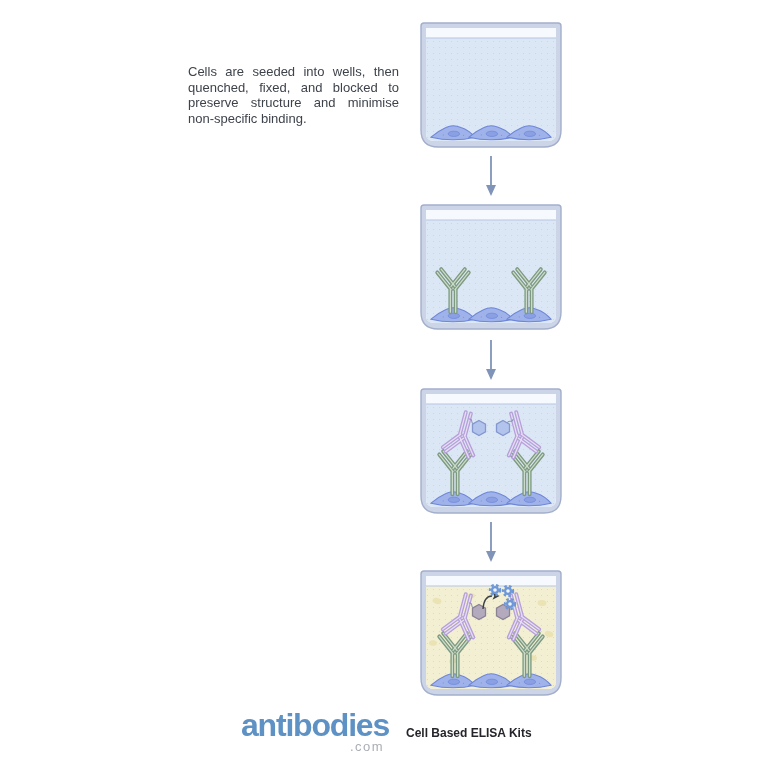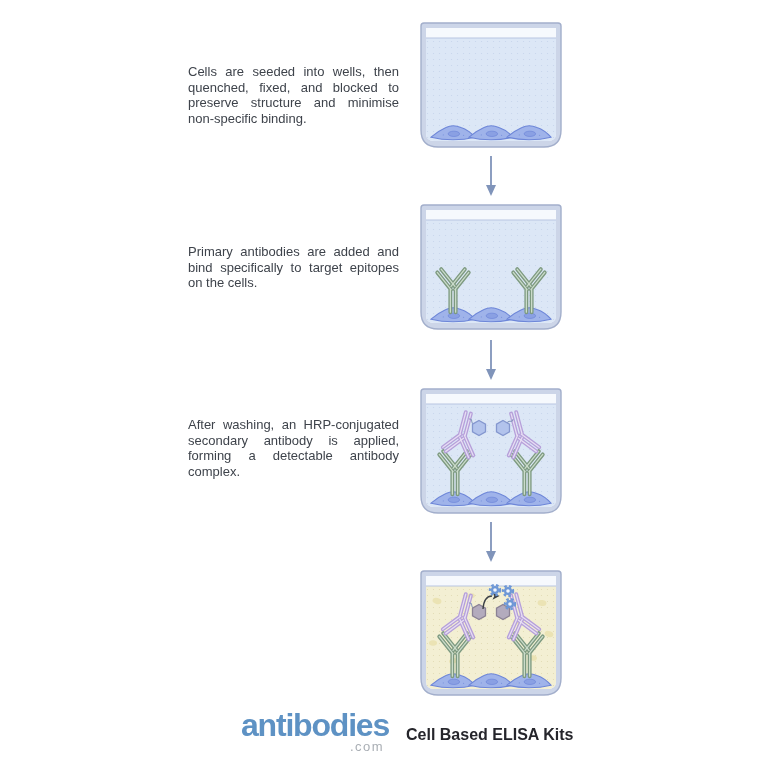--- a/index.html
+++ b/index.html
@@ -56,21 +56,21 @@
     font-size:32px;font-weight:700;letter-spacing:-1.2px;
     color:var(--c-brandBlue,#5e92c4);
   }
   .brand-com{
     position:absolute;left:350px;top:739px;
     font-size:13px;letter-spacing:1.5px;
     color:var(--c-brandGray,#a9aeb4);
   }
   .product-label{
     position:absolute;left:406px;top:726px;
-    font-size:16px;font-weight:700;
+    font-size:12px;font-weight:700;
     color:var(--c-productText,#25252b);
     text-align:center;
   }
 </style>
 </head>
 <body>
 
 <div class="canvas">
 
   <svg width="0" height="0" style="position:absolute" aria-hidden="true">
@@ -114,21 +114,20 @@
       <use href="#cellg" transform="translate(109,109) scale(0.88)"></use>
     </svg>
   </div>
   <div class="flow-arrow" style="top:156px">
     <svg width="14" height="40" viewBox="0 0 14 40">
       <line class="arrow-line" x1="7" y1="0" x2="7" y2="30"></line>
       <path class="arrow-head" d="M2,29 L12,29 L7,40 Z"></path>
     </svg>
   </div>
 
-  <div class="step-text" style="top:244px">Primary antibodies are added and bind specifically to target epitopes on the cells.</div>
   <div class="well" style="top:204px">
     <svg viewBox="0 0 142 126">
       <path class="wall" d="M4,1 H138 Q141,1 141,4 V108 Q141,125 124,125 H18 Q1,125 1,108 V4 Q1,1 4,1 Z"></path>
       <path class="band" d="M6,6 H136 V111 Q136,119 128,119 H14 Q6,119 6,111 Z"></path>
       <path class="liquid-blue" d="M6,16 H136 V111 Q136,119 128,119 H14 Q6,119 6,111 Z"></path>
       <path fill="url(#dotsB)" d="M6,16 H136 V111 Q136,119 128,119 H14 Q6,119 6,111 Z"></path>
       <line class="surface" x1="6" y1="16" x2="136" y2="16"></line>
       <use href="#cellg" transform="translate(33,109) scale(0.88)"></use>
       <use href="#cellg" transform="translate(71,109) scale(0.88)"></use>
       <use href="#cellg" transform="translate(109,109) scale(0.88)"></use>
@@ -136,21 +135,20 @@
       <use href="#ab" transform="translate(109,76) scale(1.15)"></use>
     </svg>
   </div>
   <div class="flow-arrow" style="top:340px">
     <svg width="14" height="40" viewBox="0 0 14 40">
       <line class="arrow-line" x1="7" y1="0" x2="7" y2="30"></line>
       <path class="arrow-head" d="M2,29 L12,29 L7,40 Z"></path>
     </svg>
   </div>
 
-  <div class="step-text" style="top:417px">After washing, an HRP-conjugated secondary antibody is applied, forming a detectable antibody complex.</div>
   <div class="well" style="top:388px">
     <svg viewBox="0 0 142 126">
       <path class="wall" d="M4,1 H138 Q141,1 141,4 V108 Q141,125 124,125 H18 Q1,125 1,108 V4 Q1,1 4,1 Z"></path>
       <path class="band" d="M6,6 H136 V111 Q136,119 128,119 H14 Q6,119 6,111 Z"></path>
       <path class="liquid-blue" d="M6,16 H136 V111 Q136,119 128,119 H14 Q6,119 6,111 Z"></path>
       <path fill="url(#dotsB)" d="M6,16 H136 V111 Q136,119 128,119 H14 Q6,119 6,111 Z"></path>
       <line class="surface" x1="6" y1="16" x2="136" y2="16"></line>
       <use href="#cellg" transform="translate(33,109) scale(0.88)"></use>
       <use href="#cellg" transform="translate(71,109) scale(0.88)"></use>
       <use href="#cellg" transform="translate(109,109) scale(0.88)"></use>

